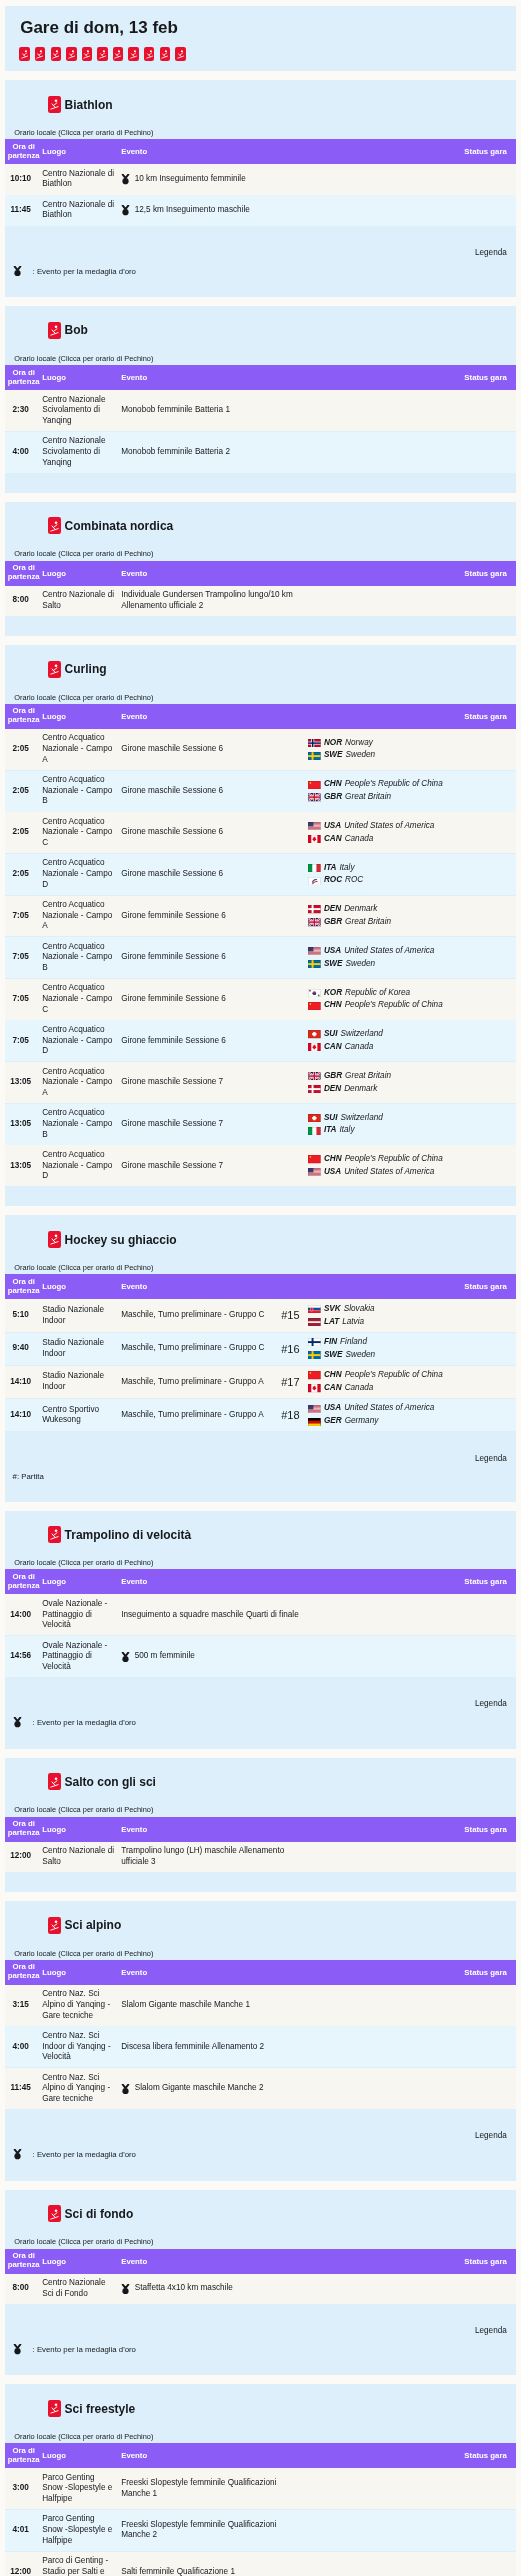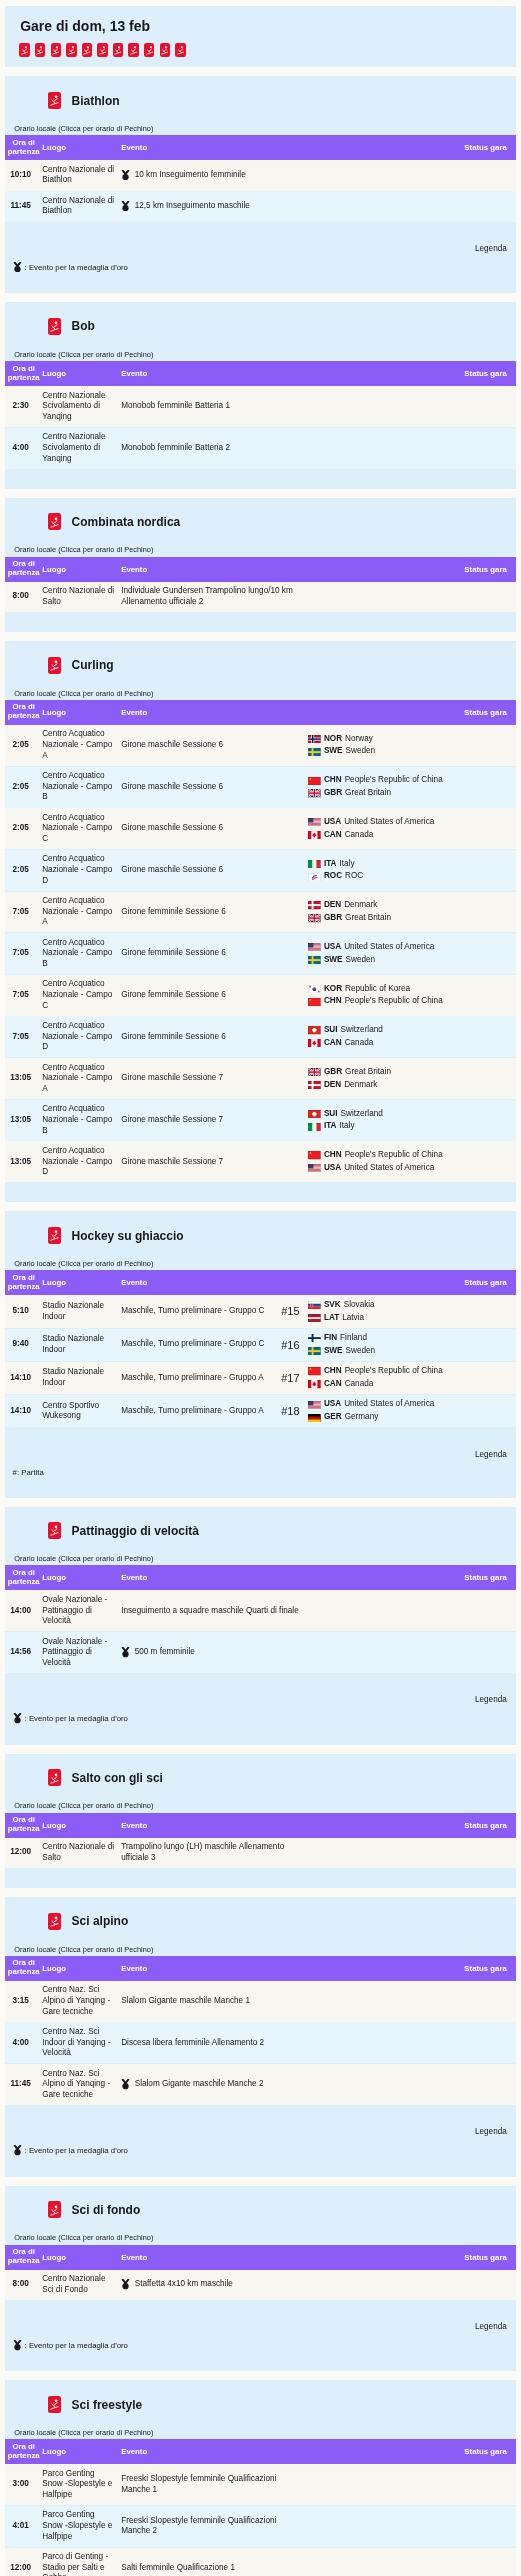--- a/index.html
+++ b/index.html
@@ -10,30 +10,30 @@
     color:#16181c;
     -webkit-font-smoothing:antialiased;
   }
   .page{padding-top:6px;}
   .card{
     background:#ddeffa;
     margin:0 5.2px 9px 5.2px;
   }
   
   .head-card{padding:12px 9px 10.4px 9px;}
-  .head-card h1{font-size:14px;font-weight:700;margin:0 0 9px 6px;}
+  .head-card h1{font-size:17px;font-weight:700;margin:0 0 9px 6px;}
   .sport-nav{display:flex;gap:5.2px;margin-left:5.2px;}
   .chip{
     width:10.4px;height:14px;background:#e8112d;border-radius:2.2px;
     display:inline-flex;align-items:center;justify-content:center;flex:none;
   }
   .chip svg{width:7.4px;height:10.4px;display:block;}
   
   .sec{padding:0.7px 0 19.4px 0;}
-  .sec-head{display:flex;align-items:center;gap:11px;margin:15px 9px 15px 9.7px;padding-left:33px;}
+  .sec-head{display:flex;align-items:center;gap:4px;margin:15px 9px 15px 9.7px;padding-left:33px;}
   .sec-head .chip{width:12.7px;height:17px;}
   .sec-head .chip svg{width:9px;height:12.7px;}
   .sec-head h2{font-size:12px;font-weight:700;margin:0;}
   .tz{font-size:7.4px;margin:0 9px 2.2px 9px;cursor:pointer;}
   
   .tbl{width:100%;}
   .grid6{display:grid;grid-template-columns:37px 79px 160px 27px 1fr 64px;}
   .grid4{display:grid;grid-template-columns:37px 79px 185px 1fr 64px;}
   .thead{
     background:#8b5cf6;color:#fff;font-size:7.8px;font-weight:700;
@@ -42,31 +42,31 @@
   .thead>div{padding:2.2px 6px 2.2px 0;}
   .thead .h-time{text-align:center;padding:2.2px 1.5px;line-height:1.15;}
   .thead .h-status{justify-self:end;padding-right:9px;white-space:nowrap;}
   .row{
     font-size:8.2px;line-height:1.3;align-items:center;margin-bottom:0.7px;min-height:30px;
   }
   .tbl .row:nth-child(even){background:#f7f6f1;}
   .tbl .row:nth-child(odd){background:#e7f5fd;}
   .row>div{padding:4.5px 6px 4.5px 0;}
   .c-time{text-align:center;font-weight:700;padding-left:0;}
-  .c-event{display:flex;align-items:flex-start;gap:4.5px;}
+  .c-event{display:flex;align-items:flex-end;gap:4.5px;}
   .c-event .medal{line-height:0;flex:none;}
   .c-match{font-size:11px;}
-  .c-teams{display:flex;flex-direction:column;gap:2.2px;justify-content:center;}
+  .c-teams{display:flex;flex-direction:column;gap:2.2px;justify-content:center;font-style:italic;}
   .team{display:flex;align-items:center;gap:3px;white-space:nowrap;}
   .team b{font-weight:700;}
   .fl{display:block;}
   
   .legend{margin:22.3px 9px 1.5px 7.4px;font-size:8.2px;text-align:right;}
   .legend .lg-title{margin-bottom:9px;}
-  .legend .lg-line{display:flex;align-items:center;gap:3px;font-size:7.8px;}
+  .legend .lg-line{display:flex;align-items:center;gap:11px;font-size:7.8px;}
   .legend .lg-line .medal{line-height:0;}
 </style>
 </head>
 <body>
 
 <div class="page">
   <header class="card head-card">
     <h1>Gare di dom, 13 feb</h1>
     <nav class="sport-nav" id="sport-nav">
         <span class="chip">
@@ -882,21 +882,21 @@
         </div>
       </section>
       <section class="card sec">
         <div class="sec-head">
           <span class="chip">
             <svg viewBox="0 0 12 16">
               <circle cx="8" cy="3.1" r="1.7" fill="#fff"></circle>
               <path d="M9.3 6 L4.4 9.6 L7.2 12 M4.4 9.6 L2.7 7.4 M1.1 14.4 L10.9 11" stroke="#fff" stroke-width="1.25" fill="none" stroke-linecap="round"></path>
             </svg>
           </span>
-          <h2>Pattinaggio di velocità</h2>
+          <h2>Trampolino di velocità</h2>
         </div>
         <div class="tz">Orario locale (Clicca per orario di Pechino)</div>
         <div class="tbl">
           <div class="thead grid4">
             <div class="h-time">Ora di partenza</div>
             <div>Luogo</div>
             <div>Evento</div>
             <div></div>
             <div class="h-status">Status gara</div>
           </div>

